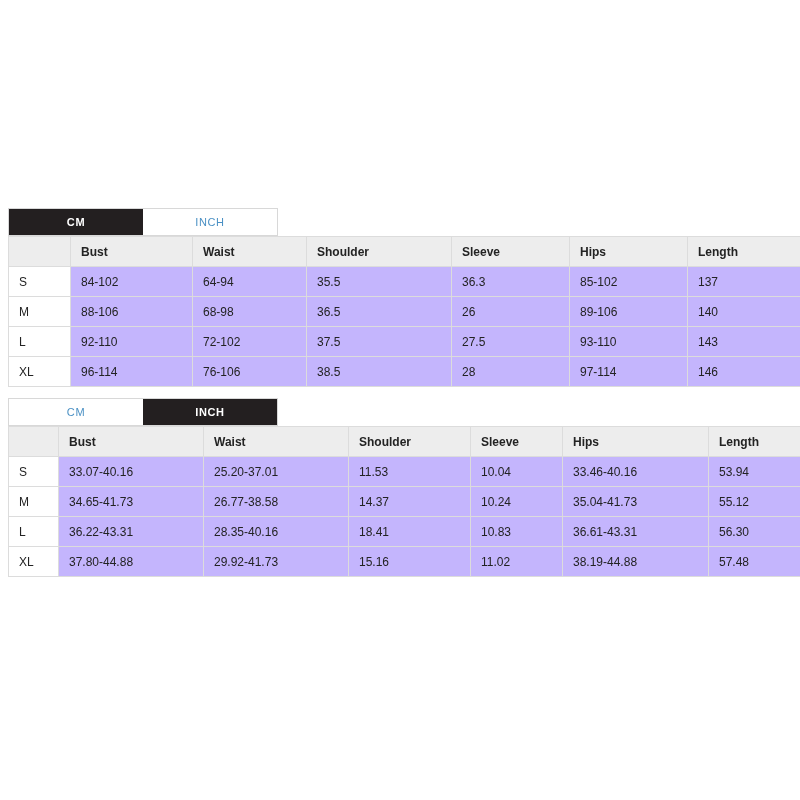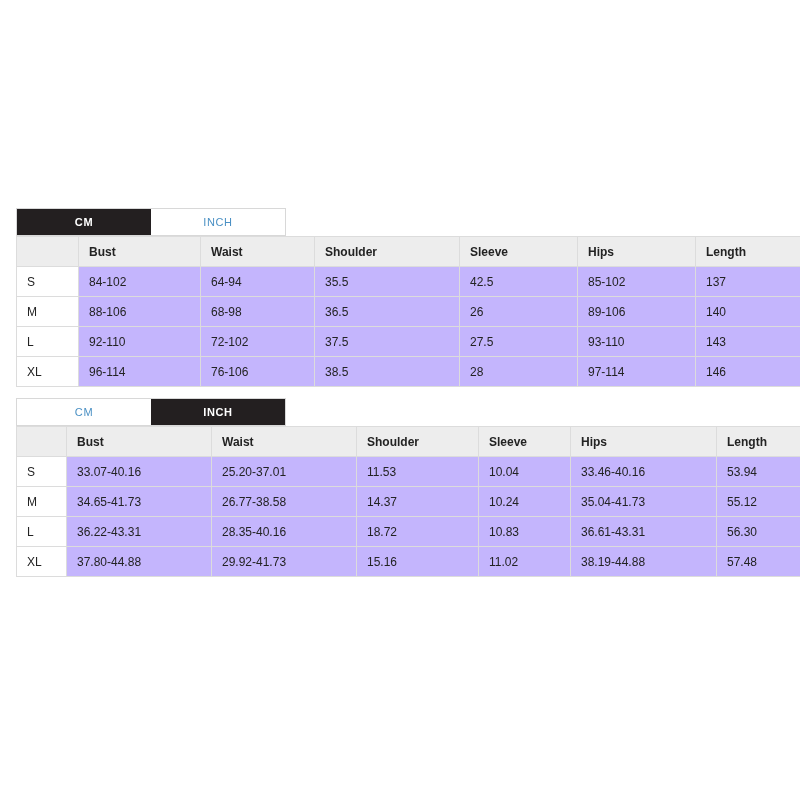--- a/index.html
+++ b/index.html
@@ -15,21 +15,21 @@
     overflow: hidden;
   }
   .page {
     position: relative;
     width: 800px;
     height: 800px;
   }
 
   .size-block {
     position: absolute;
-    left: 16px;
+    left: 8px;
     width: 736px;
   }
   #block-cm { top: 208px; }
   #block-inch { top: 398px; }
 
   .tabs {
     display: flex;
     width: 270px;
     height: 28px;
     border: 1px solid #d8d8d8;
@@ -139,21 +139,21 @@
           <th>Hips</th>
           <th>Length</th>
         </tr>
       </thead>
       <tbody>
         <tr>
           <td class="rowhead">S</td>
           <td>84-102</td>
           <td>64-94</td>
           <td>35.5</td>
-          <td>42.5</td>
+          <td>36.3</td>
           <td>85-102</td>
           <td>137</td>
         </tr>
         <tr>
           <td class="rowhead">M</td>
           <td>88-106</td>
           <td>68-98</td>
           <td>36.5</td>
           <td>26</td>
           <td>89-106</td>
@@ -223,21 +223,21 @@
           <td>26.77-38.58</td>
           <td>14.37</td>
           <td>10.24</td>
           <td>35.04-41.73</td>
           <td>55.12</td>
         </tr>
         <tr>
           <td class="rowhead">L</td>
           <td>36.22-43.31</td>
           <td>28.35-40.16</td>
-          <td>18.72</td>
+          <td>18.41</td>
           <td>10.83</td>
           <td>36.61-43.31</td>
           <td>56.30</td>
         </tr>
         <tr>
           <td class="rowhead">XL</td>
           <td>37.80-44.88</td>
           <td>29.92-41.73</td>
           <td>15.16</td>
           <td>11.02</td>

